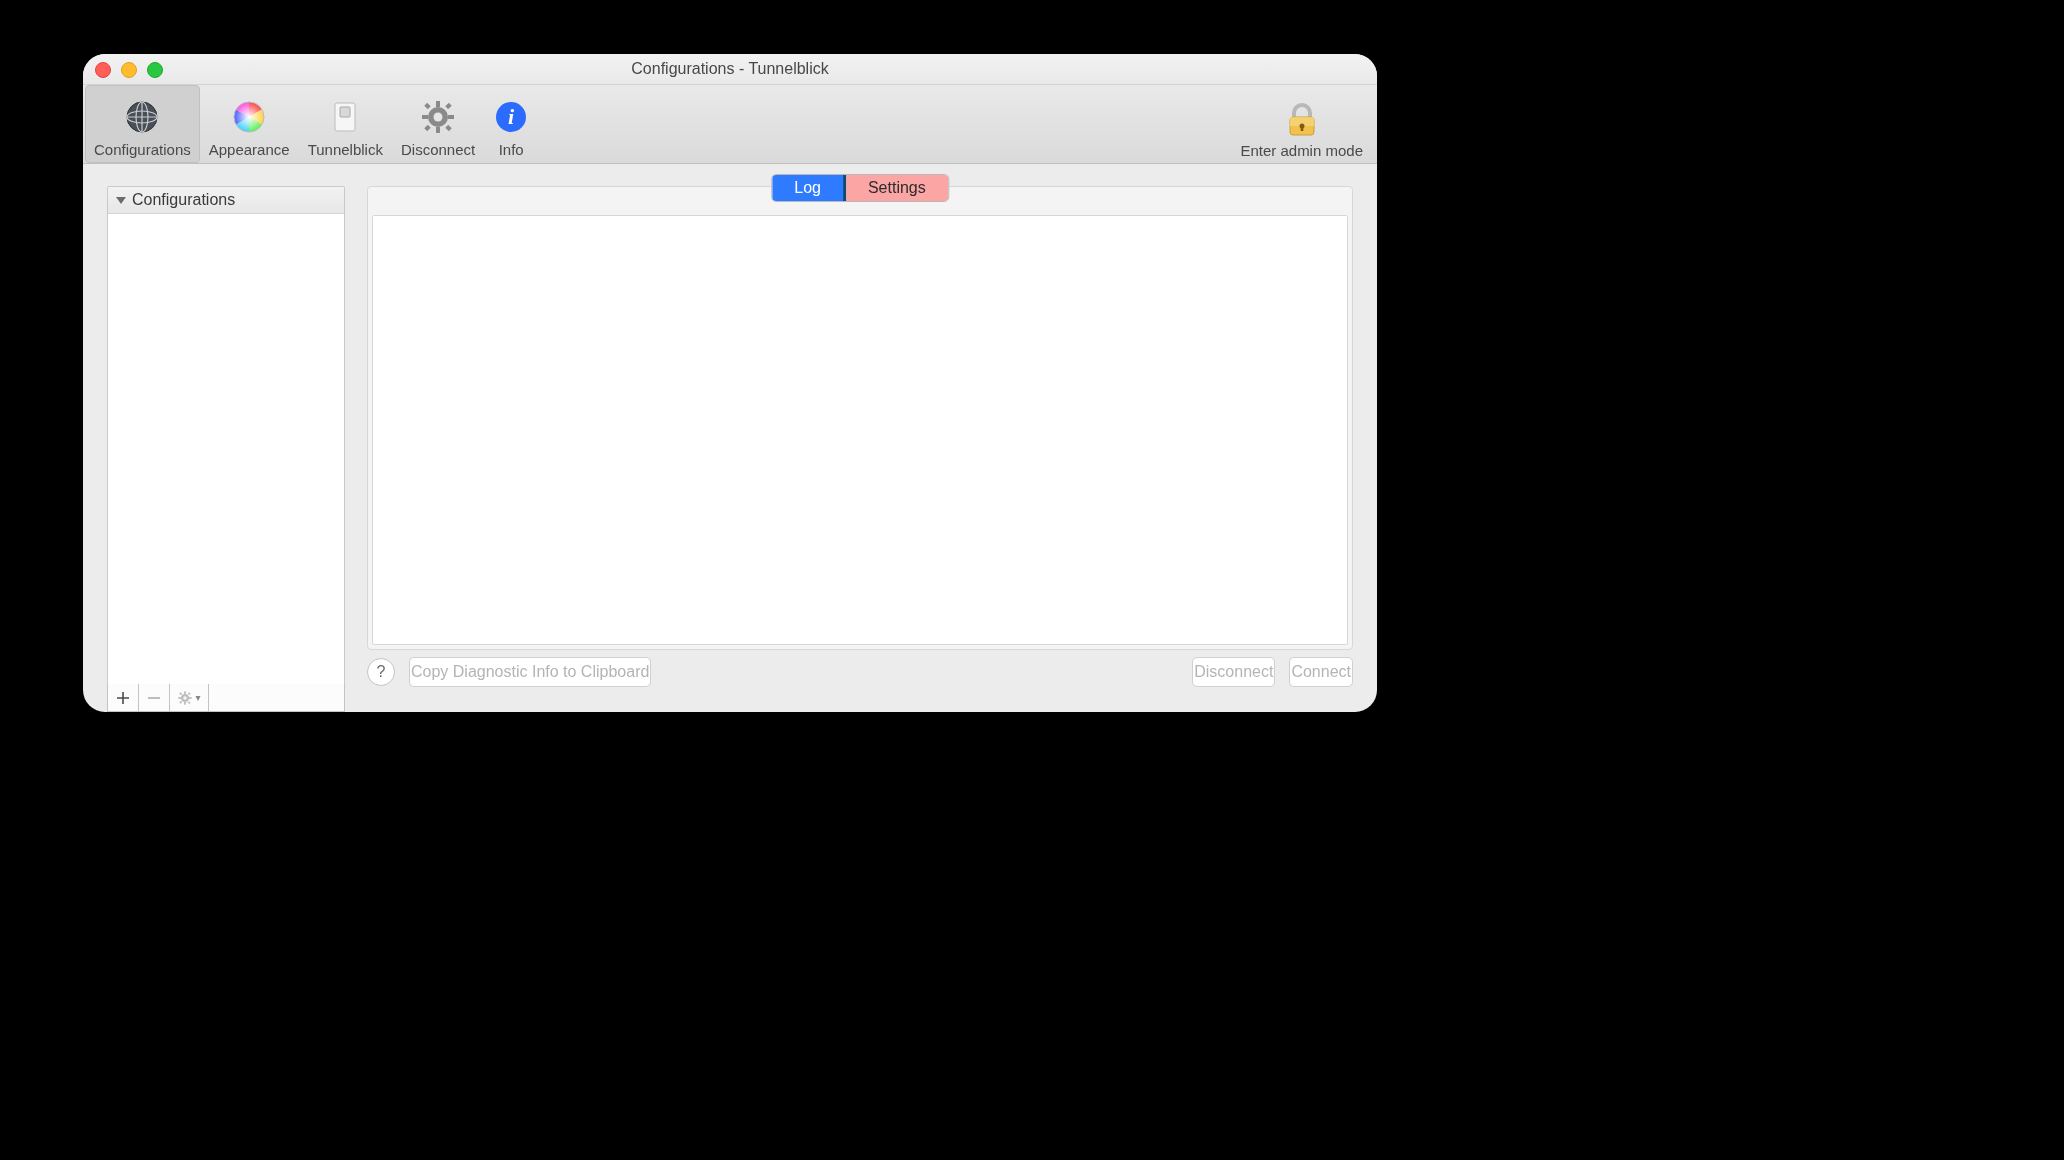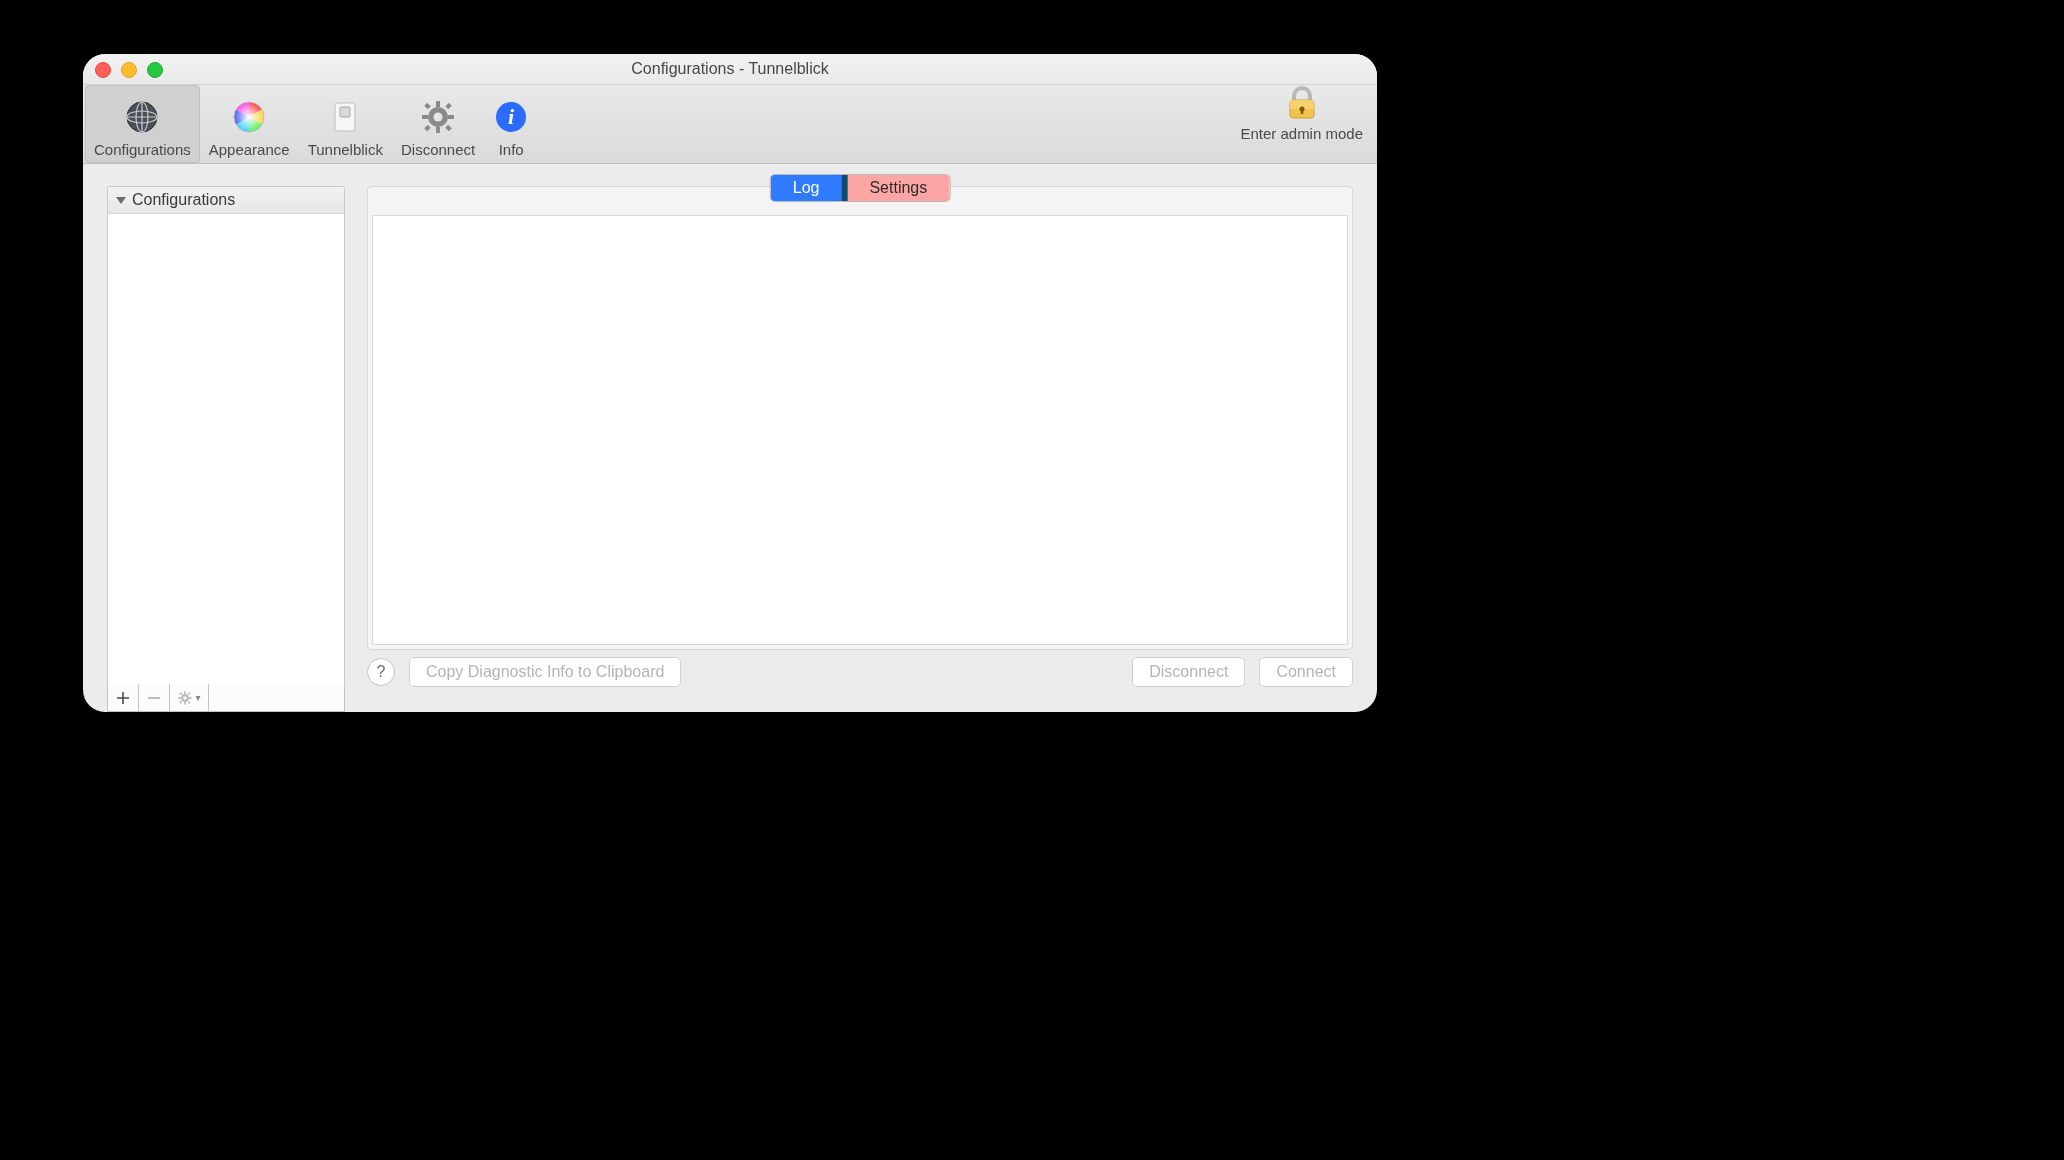--- a/index.html
+++ b/index.html
@@ -37,21 +37,21 @@
     display:flex;flex-direction:column;align-items:center;justify-content:flex-end;
     padding:6px 8px 4px 8px;font-size:15px;color:#4a4a4a;
     border:1px solid transparent;border-radius:4px;
   }
   .tbitem.selected{background:#d0d0d0;border:1px solid #c0c0c0;}
   .tbicon{width:36px;height:36px;display:flex;align-items:center;justify-content:center;margin-bottom:6px;}
   .tbitem .lbl{white-space:nowrap;}
   .tb-spacer{flex:1;}
   .admin{
     display:flex;flex-direction:column;align-items:center;justify-content:flex-end;
-    padding:6px 12px 21px 6px;font-size:15px;color:#4a4a4a;
+    padding:6px 12px 4px 6px;font-size:15px;color:#4a4a4a;
   }
   .admin .lock{width:34px;height:36px;margin-bottom:4px;}
   
   .content{position:absolute;top:108px;bottom:0;left:0;right:0;padding:24px;}
   .sidebar{
     position:absolute;left:24px;top:24px;width:236px;height:498px;
     background:#fff;border:1px solid #c9c9c9;border-radius:2px;overflow:hidden;
   }
   .sidebar-head{
     height:26px;line-height:26px;background:linear-gradient(#f2f2f2,#e7e7e7);
@@ -81,35 +81,35 @@
   }
   .seg{
     position:absolute;top:-13px;left:50%;transform:translateX(-50%);
     display:flex;border:1px solid #b8b8b8;border-radius:5px;overflow:hidden;height:26px;
     background:#fff;
   }
   .seg button{
     border:none;padding:0 22px;font-size:16px;line-height:26px;background:#fca5a5;color:#2b2b2b;
   }
   .seg button.sel{background:#2f7bff;color:#fff;}
-  .seg button:not(:last-child){border-right:6px solid #0c4a6e;}
+  .seg button:not(:last-child){border-right:3px solid #0c4a6e;}
   .logbox{
     position:absolute;left:4px;right:4px;top:28px;bottom:4px;background:#fff;
     border:1px solid #d7d7d7;border-radius:2px;
   }
   
   .bottom{
     position:absolute;left:284px;right:24px;bottom:24px;height:32px;
     display:flex;align-items:center;gap:14px;
   }
   .hbtn{width:26px;height:26px;border:1px solid #c4c4c4;border-radius:50%;
     background:#fff;display:flex;align-items:center;justify-content:center;
     font-size:16px;color:#6a6a6a;}
   .pushb{
-    height:30px;padding:0 16px;border:1px solid #d0d0d0;background:#fff;
+    height:30px;padding:0 1px;border:1px solid #d0d0d0;background:#fff;
     border-radius:5px;font-size:16px;color:#b4b4b4;
   }
   .bottom .spacer{flex:1;}
 </style>
 </head>
 <body>
 
 <div class="window">
 
   <div class="titlebar">

